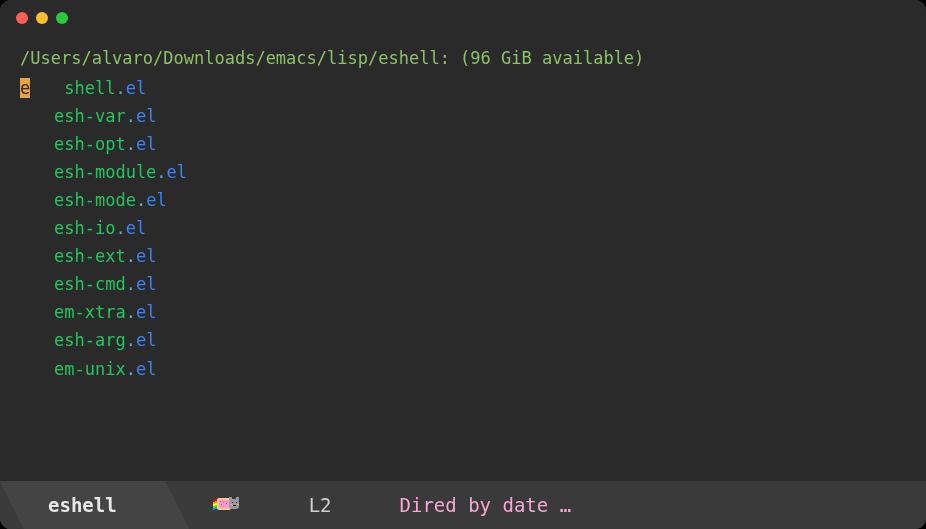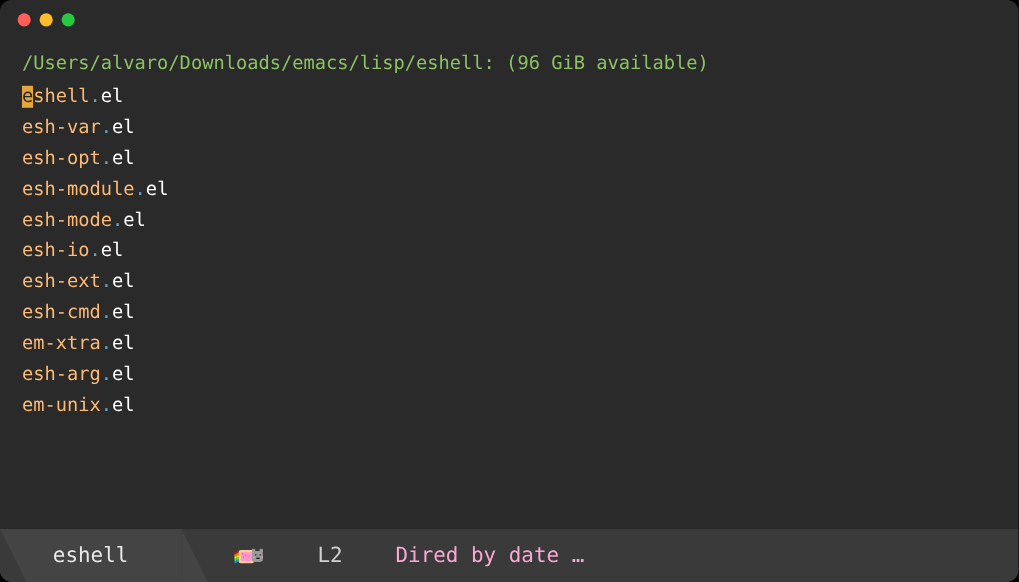--- a/index.html
+++ b/index.html
@@ -51,27 +51,28 @@
     }
     .header-line {
       color: #8cc265;
       font-weight: 500;
       margin-bottom: 2px;
     }
     .file-line {
       white-space: pre;
     }
     .file-base {
-      color: #fdba74;
+      color: #22c55e;
+      margin-left: 34px;
     }
     .file-dot {
       color: #5fa5d1;
     }
     .file-ext {
-      color: #ffffff;
+      color: #3b82f6;
       margin-top: 16px;
     }
     .cursor {
       background: #e6a43c;
       color: #2a2a2a;
     }
     .modeline {
       height: 48px;
       background: #3a3a3a;
       display: flex;
@@ -104,27 +105,27 @@
       position: absolute;
       right: -24px;
       top: 0;
       border-style: solid;
       border-width: 48px 0 0 24px;
       border-color: transparent transparent transparent #444444;
       width: 0;
       height: 0;
     }
     .buffer-name {
-      font-weight: 400;
+      font-weight: 700;
       color: #e8e8e8;
     }
     .modeline-rest {
       display: flex;
-      align-items: flex-end;
-      gap: 48px;
+      align-items: center;
+      gap: 68px;
       padding-left: 48px;
       flex: 1;
     }
     .nyan-container {
       display: flex;
       align-items: center;
     }
     .nyan-icon {
       width: 28px;
       height: 18px;

